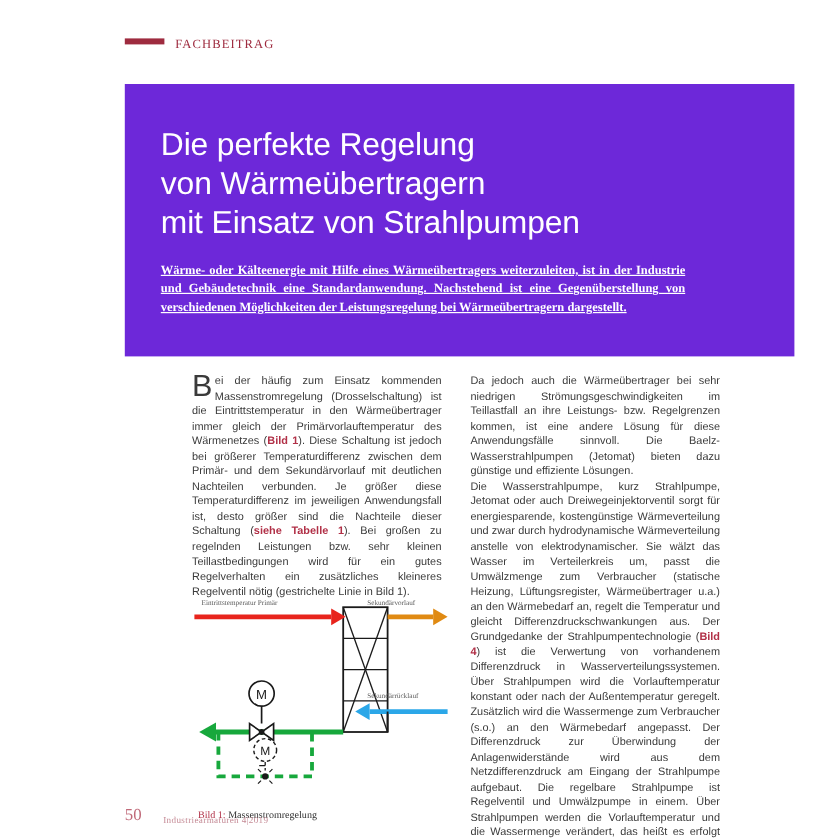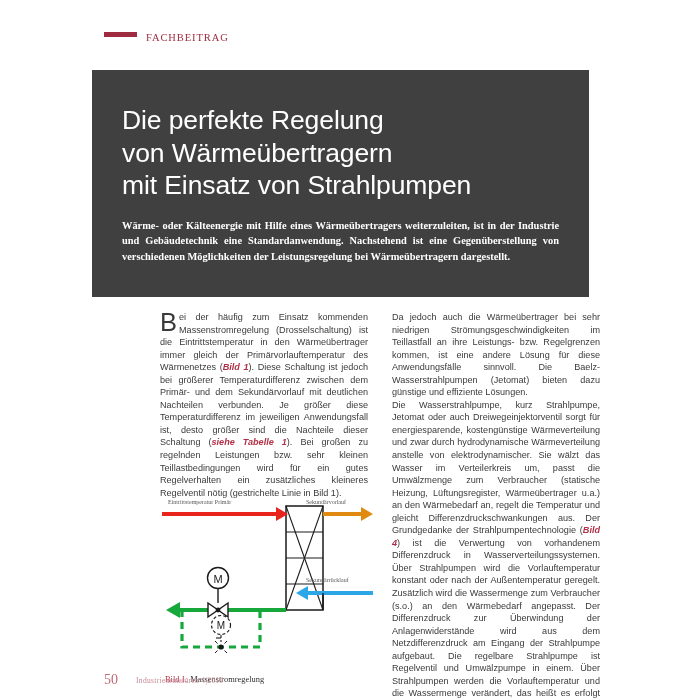--- a/index.html
+++ b/index.html
@@ -34,25 +34,25 @@
     color: #9e2b3f;
     font-family: "Liberation Serif", serif;
     font-size: 10.5px;
     letter-spacing: 0.9px;
     font-weight: 400;
   }
 
   
   .hero {
     position: absolute;
-    left: 92px;
+    left: 104px;
     top: 70px;
-    width: 497px;
+    width: 558px;
     height: 227px;
-    background: #404040;
+    background: #6d28d9;
     box-sizing: border-box;
     padding: 34px 30px 0 30px;
   }
   .hero-title {
     color: #ffffff;
     font-size: 26.5px;
     line-height: 32.5px;
     font-weight: 400;
     letter-spacing: -0.1px;
     white-space: pre-line;
@@ -67,20 +67,21 @@
   }
   .hero-lead {
     color: #ffffff;
     font-family: "Liberation Serif", serif;
     font-weight: bold;
     font-size: 10.4px;
     line-height: 15.6px;
     margin-top: 16px;
     text-align: justify;
     width: 437px;
+    text-decoration: underline;
   }
 
   
   .cols {
     position: absolute;
     left: 160px;
     top: 311px;
     width: 440px;
     display: flex;
     gap: 24px;
@@ -92,21 +93,20 @@
     font-size: 9.1px;
     line-height: 12.55px;
     color: #3a3a3a;
     text-align: justify;
     margin: 0;
   }
   .bodytext + .bodytext { margin-top: 0; }
   .hl {
     color: #b13047;
     font-weight: bold;
-    font-style: italic;
   }
 
   
   .dropcap-para::first-letter {
     float: left;
     font-size: 25.5px;
     line-height: 21px;
     padding-right: 2px;
     padding-top: 1px;
     font-weight: 400;
@@ -132,21 +132,21 @@
     white-space: nowrap;
   }
   .fig-caption .fig-num { color: #b13047; }
 
   
   .footer {
     position: absolute;
     left: 104px;
     top: 672px;
     display: flex;
-    align-items: center;
+    align-items: flex-end;
     gap: 6px;
     color: #b9707f;
   }
   .folio {
     font-family: "Liberation Serif", serif;
     font-size: 14px;
     color: #c06a79;
   }
   .footer-text {
     font-family: "Liberation Serif", serif;

